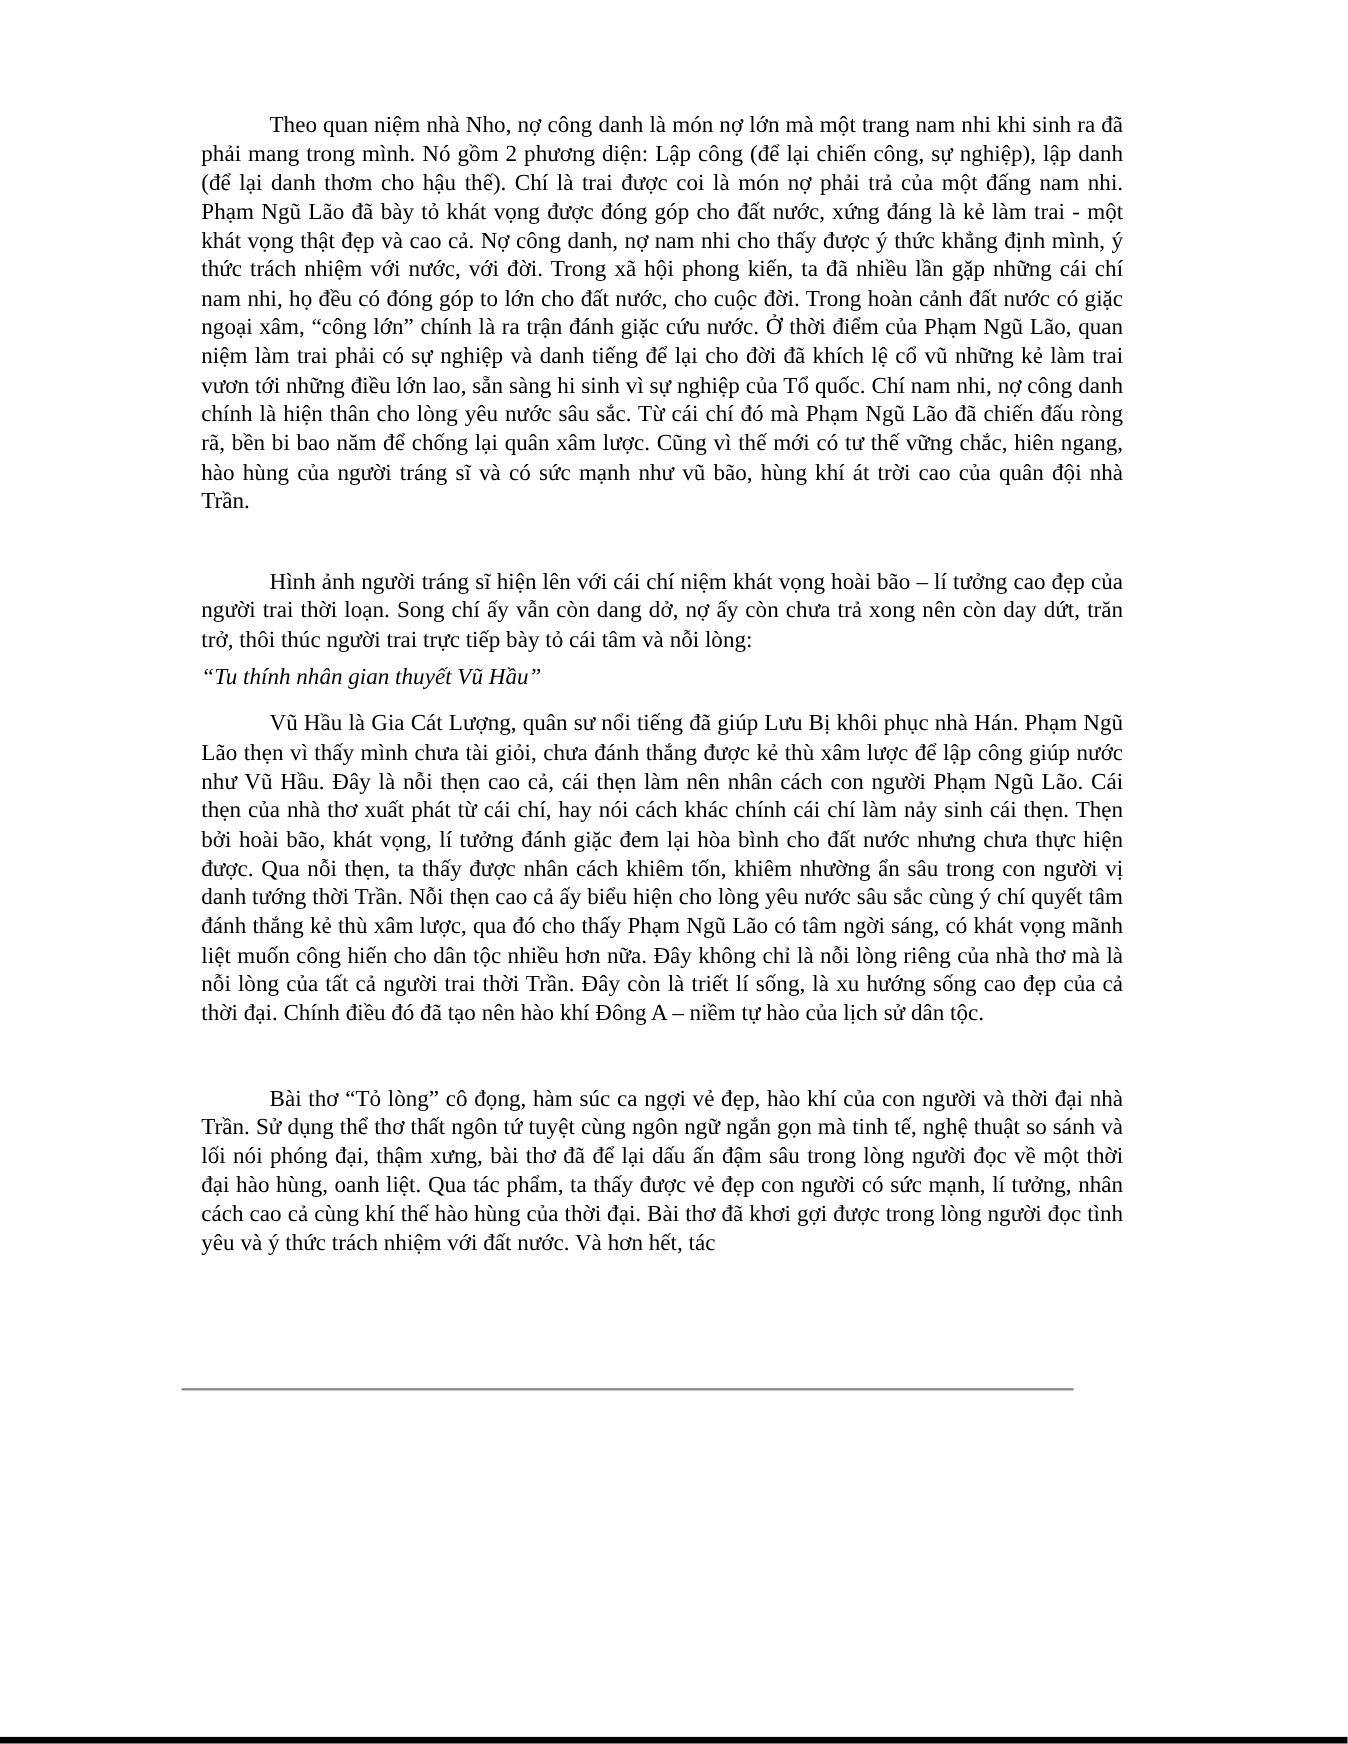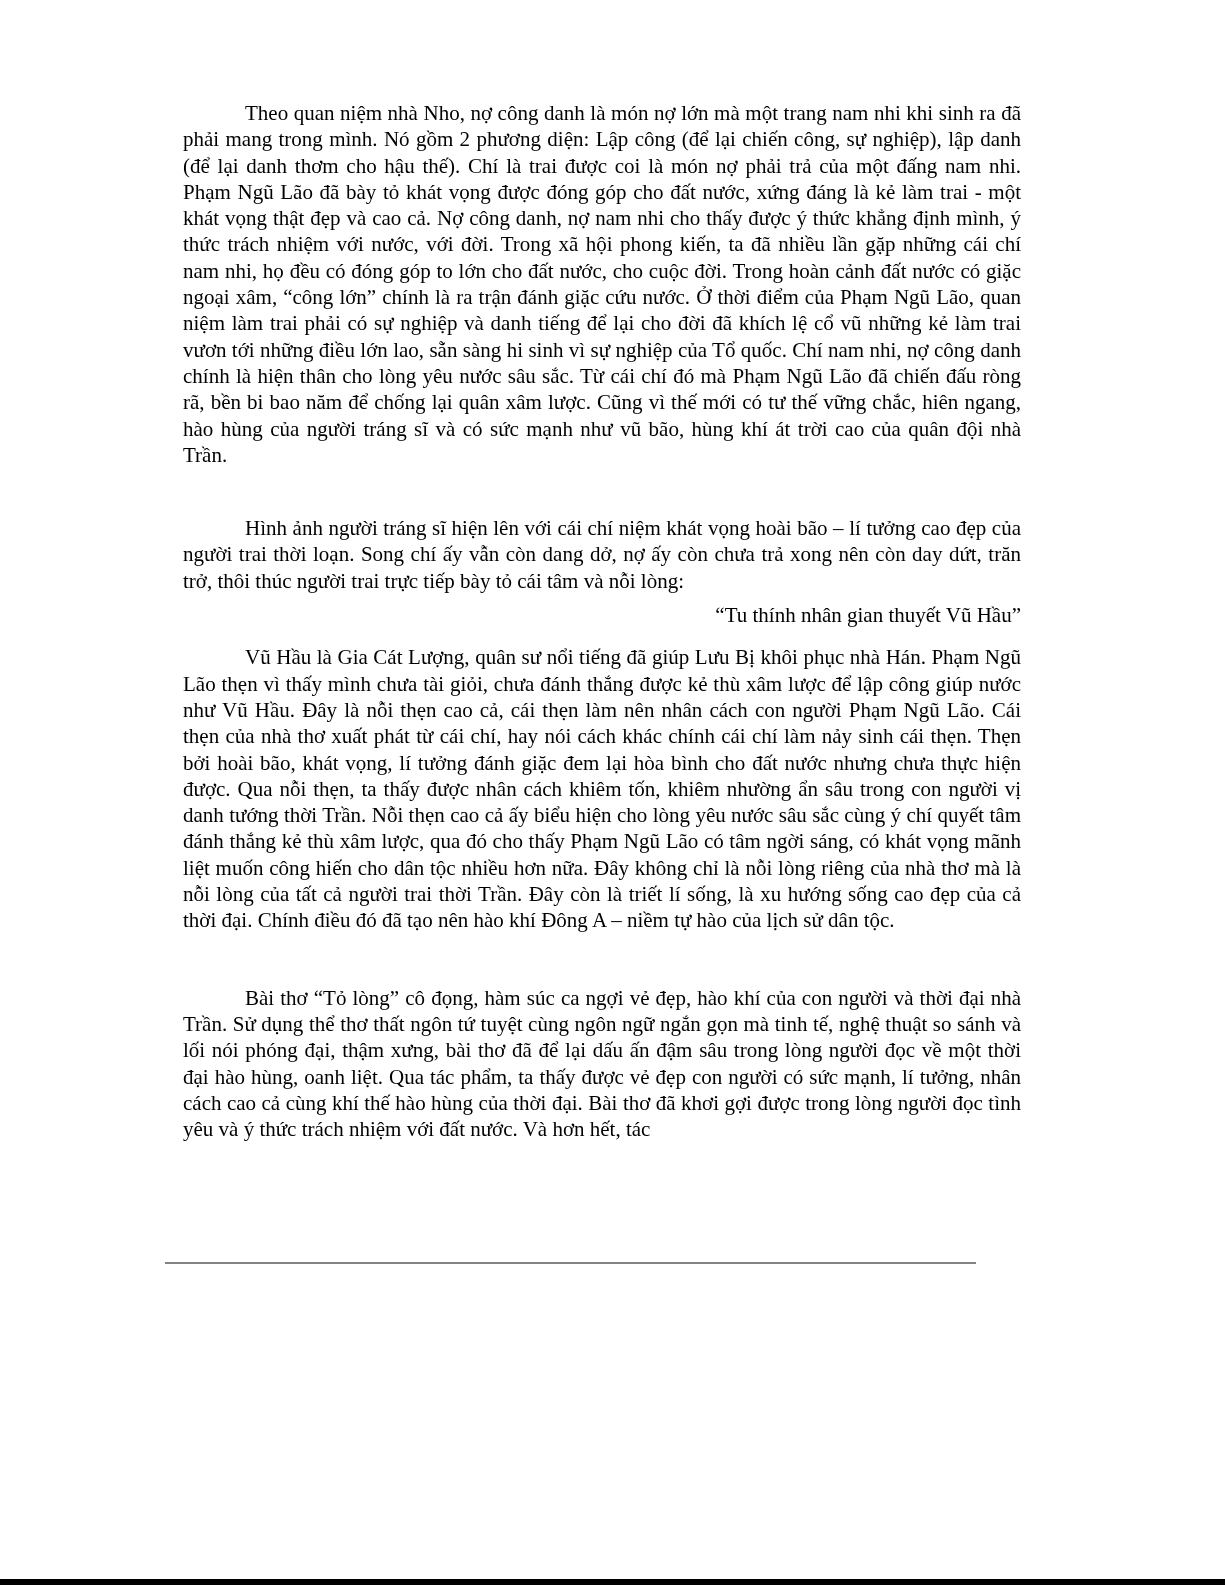--- a/index.html
+++ b/index.html
@@ -32,24 +32,25 @@
     color: #000000;
     text-align: justify;
   }
   .page-content p {
     margin: 0;
     padding: 0;
     text-indent: 62px;
   }
   p.para-2 { margin-top: 47px; }
   p.quote-line {
-    text-align: right;
+    text-align: left;
     text-indent: 0;
     margin-top: 8px;
     margin-bottom: 16px;
+    font-style: italic;
   }
   p.para-4 { margin-top: 51px; }
   .divider {
     position: absolute;
     left: 165px;
     top: 1262px;
     width: 811px;
     height: 2px;
     background: #838383;
   }

